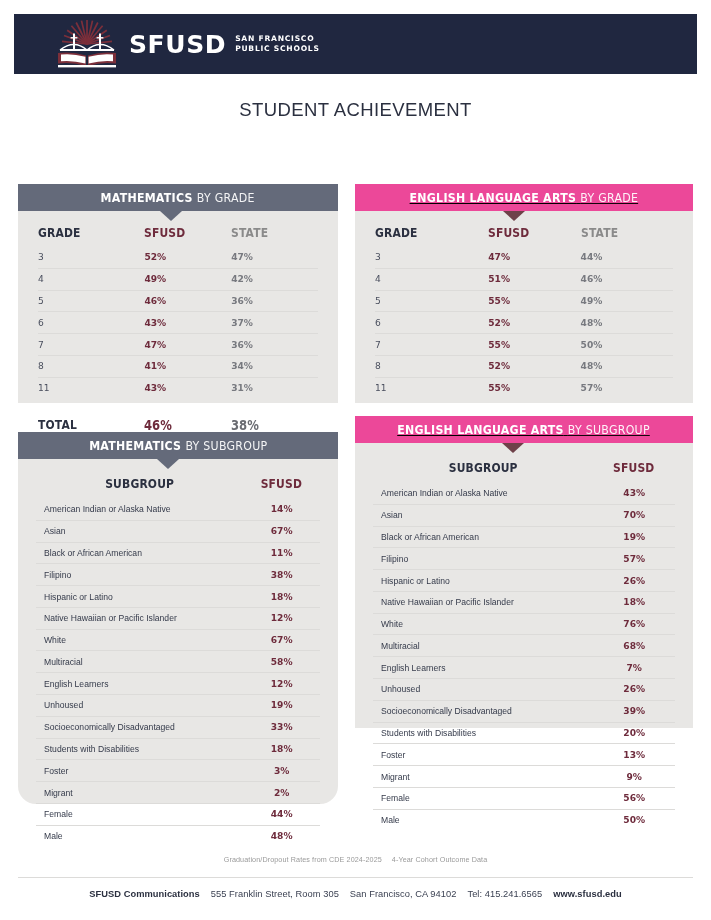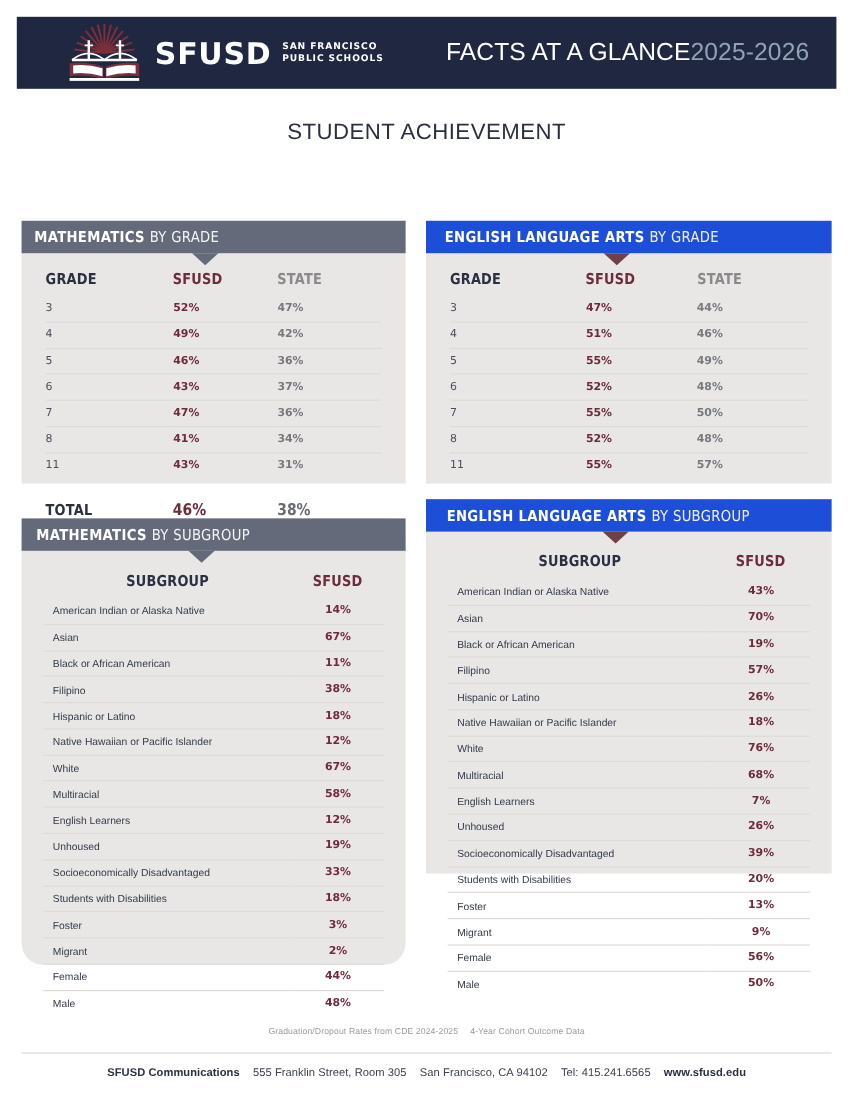--- a/index.html
+++ b/index.html
@@ -109,25 +109,25 @@
   
   .card {
     position: absolute;
     background: #e8e7e5;
   }
 
   .card-head {
     height: 27px;
     display: flex;
     align-items: center;
-    justify-content: flex-start;
+    justify-content: center;
     position: relative;
   }
   .card-head.slate { background: #646a7a; }
-  .card-head.maroon { background: #1d4ed8; }
+  .card-head.maroon { background: #ec4899; text-decoration: underline; }
 
   .card-head-text {
     color: #ffffff;
     font-family: "DejaVu Sans", sans-serif;
     font-size: 12.5px;
     font-weight: 700;
     letter-spacing: 0.3px;
     text-transform: uppercase;
     transform: scaleX(0.88);
     white-space: nowrap;
@@ -315,23 +315,20 @@
       </div>
       <div class="logo-wordmark">
         <span class="logo-sfusd">SFUSD</span>
         <span class="logo-sub">
           <span>SAN FRANCISCO</span><br>
           <span>PUBLIC SCHOOLS</span>
         </span>
       </div>
     </div>
 
-    <div class="banner-title">
-      <span class="main">FACTS AT A GLANCE</span><span class="year">2025-2026</span>
-    </div>
   </div>
 
   <div class="section-title">STUDENT ACHIEVEMENT</div>
 
   <div class="card" style="left:18px; top:184px; width:320px; height:219px;">
     <div class="card-head slate">
       <span class="card-head-text"><span>MATHEMATICS</span> <span class="light">BY GRADE</span></span>
       <span class="pointer slate" style="left:142px;"></span>
     </div>
     <div class="grade-tbl">

